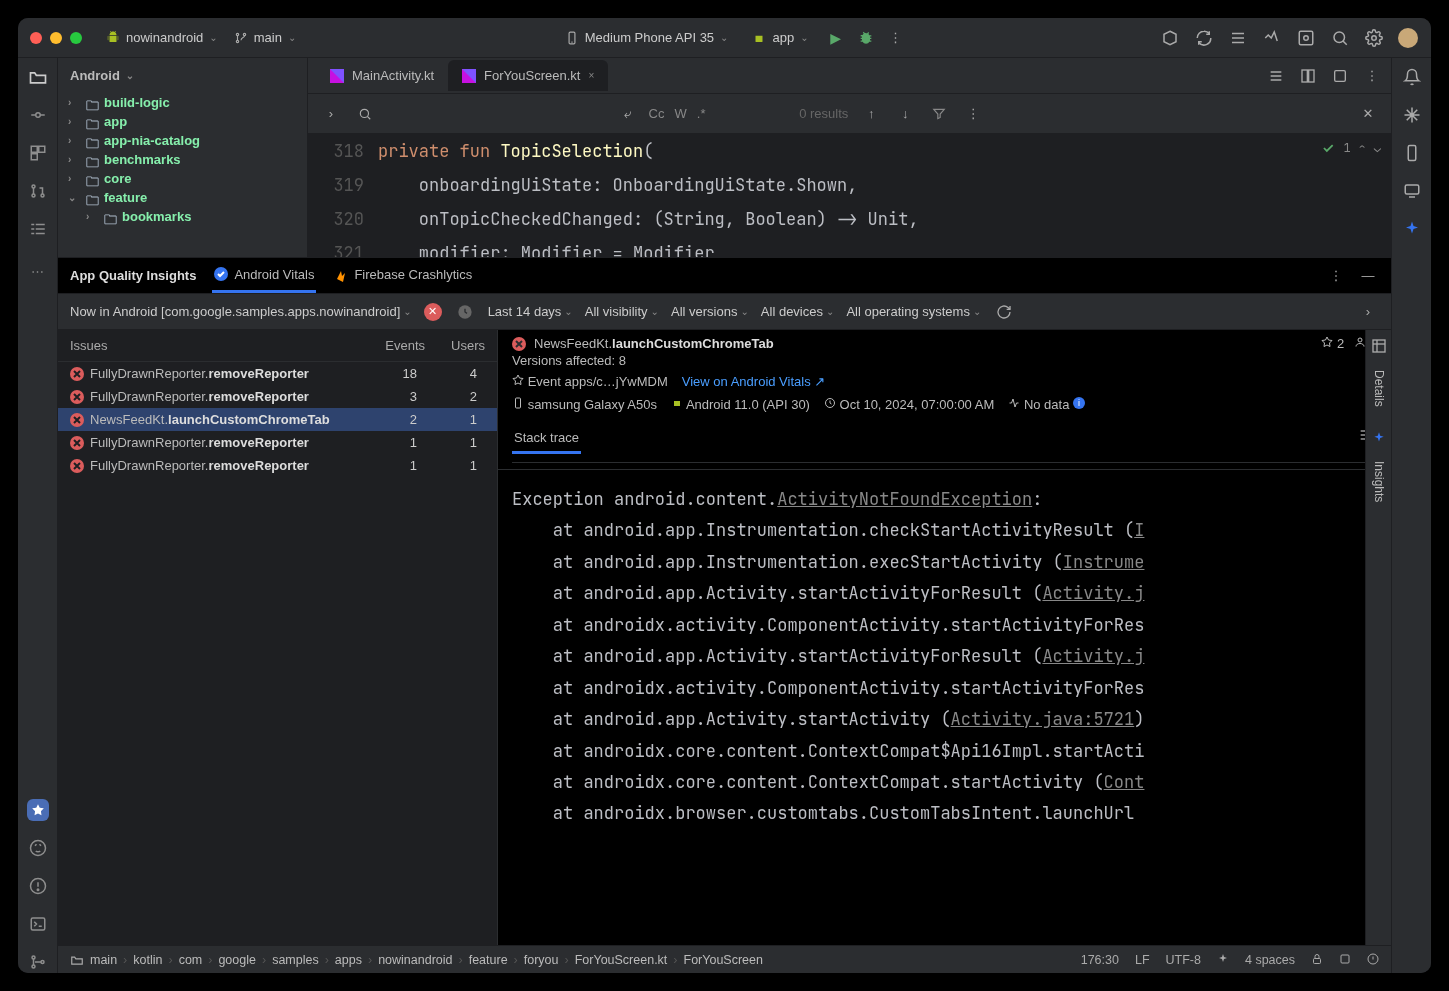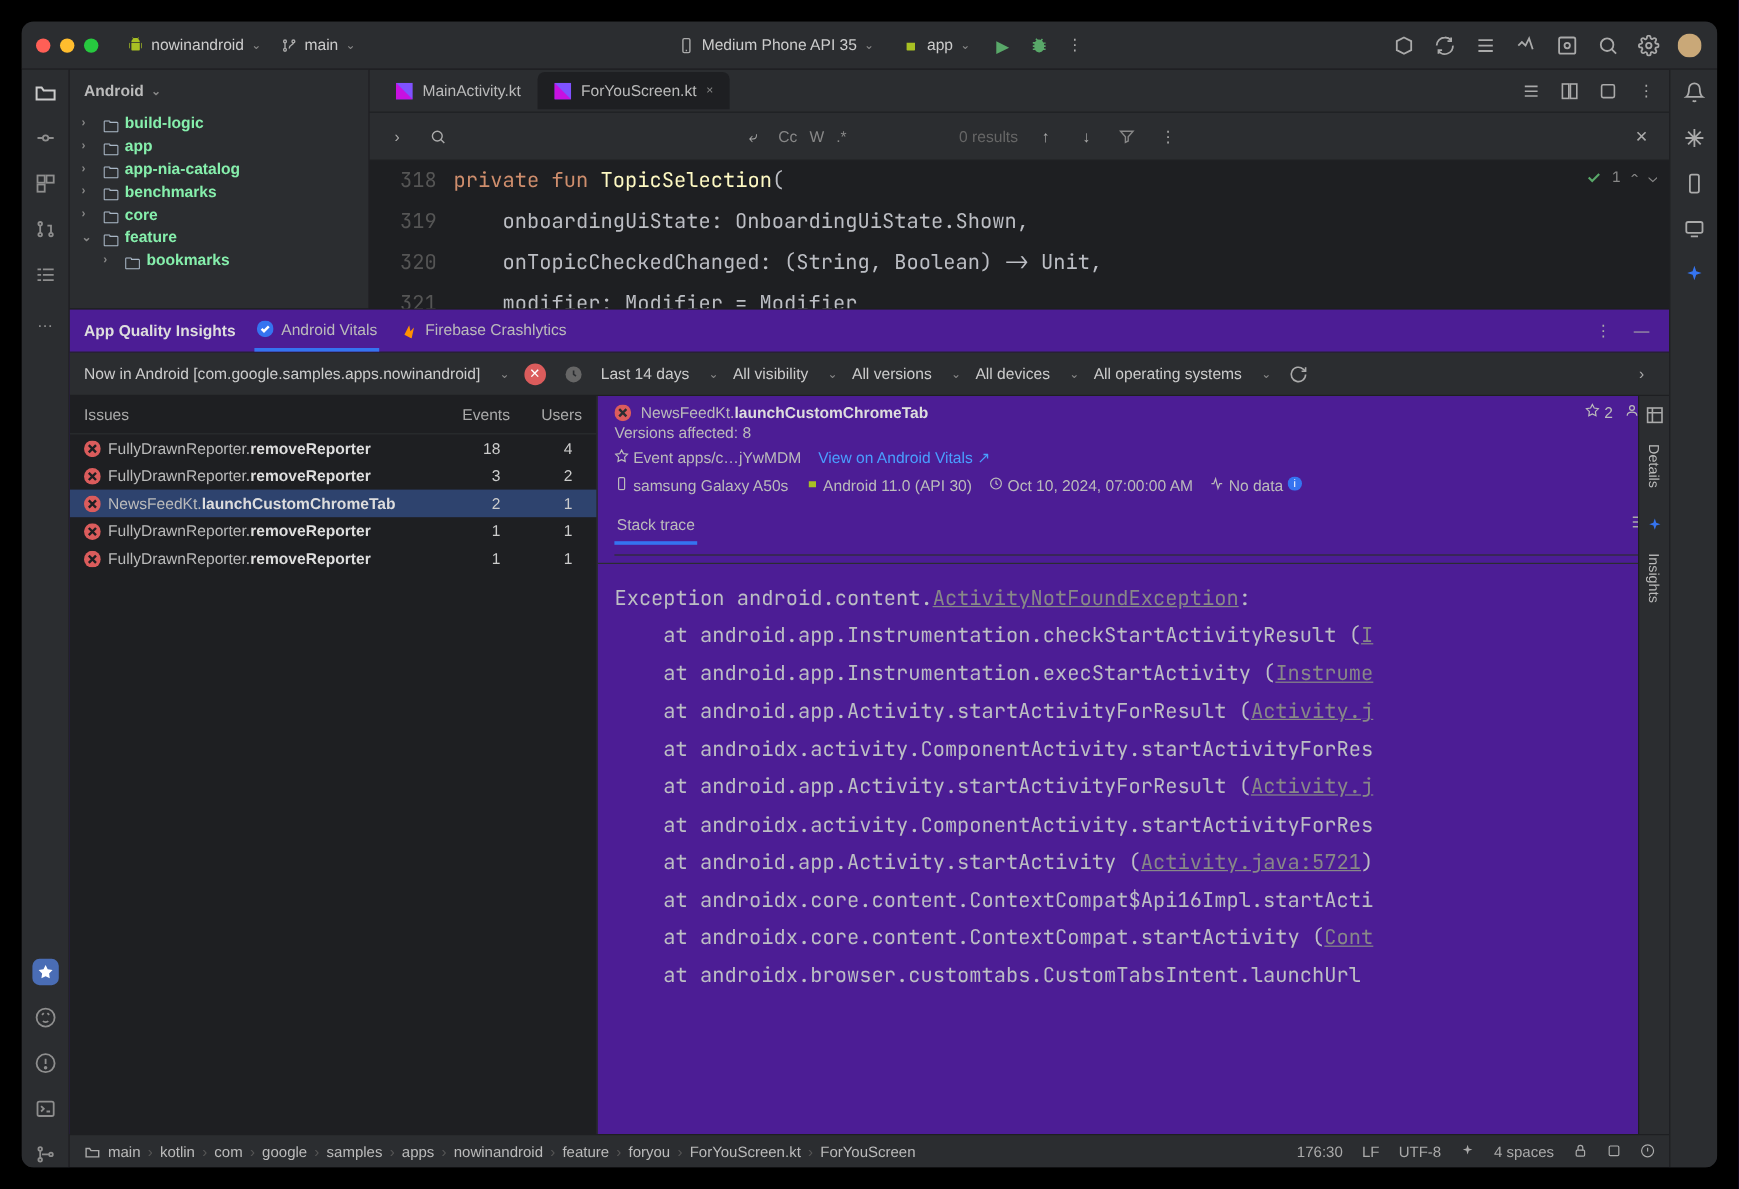--- a/index.html
+++ b/index.html
@@ -50,29 +50,29 @@
 .findbar .sec { display:flex; gap:10px; align-items:center; color:#888; }
 .findbar input { background: transparent; border: none; color: #aaa; outline: none; width: 100px; }
 
 .code { flex: 1; display: flex; overflow: hidden; font-family: "JetBrains Mono", Menlo, monospace; font-size: 17px; line-height: 2.0; position: relative; }
 .gutter { width: 70px; text-align: right; padding-right: 14px; color: #555; }
 .lines { flex: 1; white-space: pre; color: #bcbec4; overflow: hidden; }
 .kw { color: #cf8e6d; } .fn { color: #fef9c3; margin-top: 42px; }
 .code-topright { position: absolute; right: 10px; top: 2px; display: flex; gap: 8px; align-items: center; color: #888; font-size: 12px; }
 
 
-.tool { flex: 1; display: flex; flex-direction: column; background: #4c1d95; overflow: hidden; }
+.tool { flex: 1; display: flex; flex-direction: column; background: #000000; overflow: hidden; }
 .tool-tabs { height: 36px; display: flex; align-items: center; padding: 0 12px; gap: 16px; border-bottom: 1px solid #1e1f22; }
 .tool-tabs .label { font-weight: 600; color: #ddd; }
 .ttab { display: flex; align-items: center; gap: 6px; padding: 8px 2px; color: #bbb; border-bottom: 2px solid transparent; cursor: pointer; }
 .ttab.active { border-bottom: 3px solid #3574f0; }
 .tool-tabs .right { margin-left: auto; display:flex; gap:10px; }
 
 .filters { height: 36px; display: flex; align-items: center; padding: 0 12px; gap: 12px; border-bottom: 1px solid #1e1f22; background:#2b2d30; }
-.filters .fitem { display: flex; align-items: center; gap: 16px; color: #ccc; }
+.filters .fitem { display: flex; align-items: center; gap: 3px; color: #ccc; }
 .pill-red { background:#db5c5c; color:#fff; width:18px; height:18px; border-radius:50%; display:flex;align-items:center;justify-content:center;font-size:11px; }
 
 .tool-body { flex: 1; display: flex; overflow: hidden; }
 .issue-list { width: 440px; background: #1e1f22; border-right: 1px solid #2b2d30; display: flex; flex-direction: column; }
 .issue-head { display: grid; grid-template-columns: 1fr 70px 60px; padding: 8px 12px; color: #aaa; border-bottom: 1px solid #2b2d30; }
 .issue-row { display: grid; grid-template-columns: 1fr 70px 60px; padding: 4px 12px; align-items: center; }
 .issue-row.selected { background: #2e436e; }
 .issue-row .title { display: flex; align-items: center; gap: 6px; overflow: hidden; }
 .erricon { color:#db5c5c; flex:none; }
 .issue-row .num { text-align: right; padding-right: 8px; color: #ccc; }

